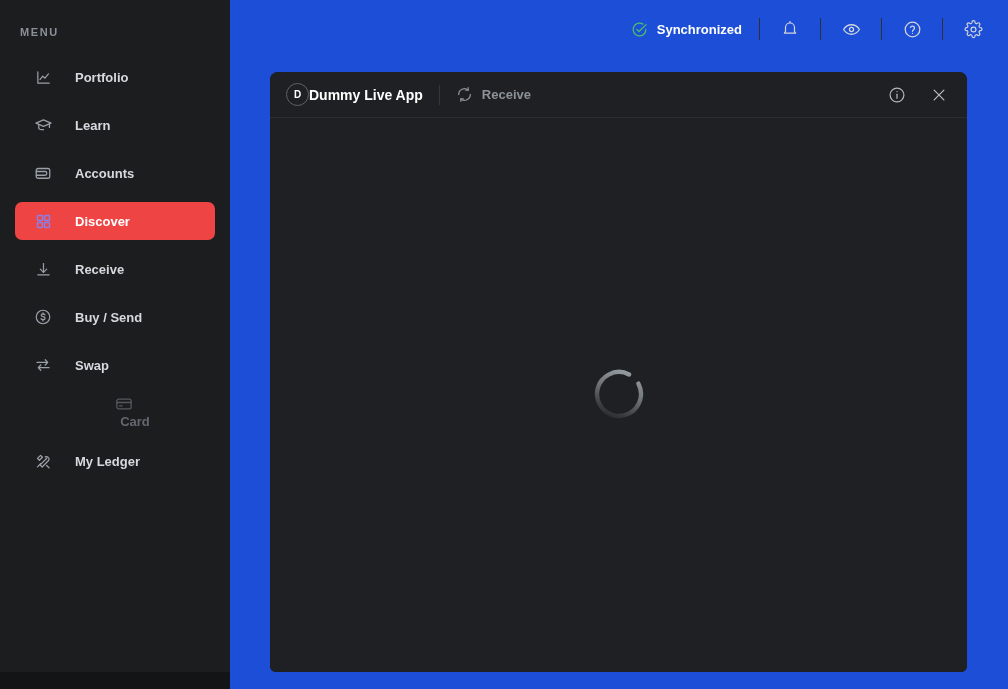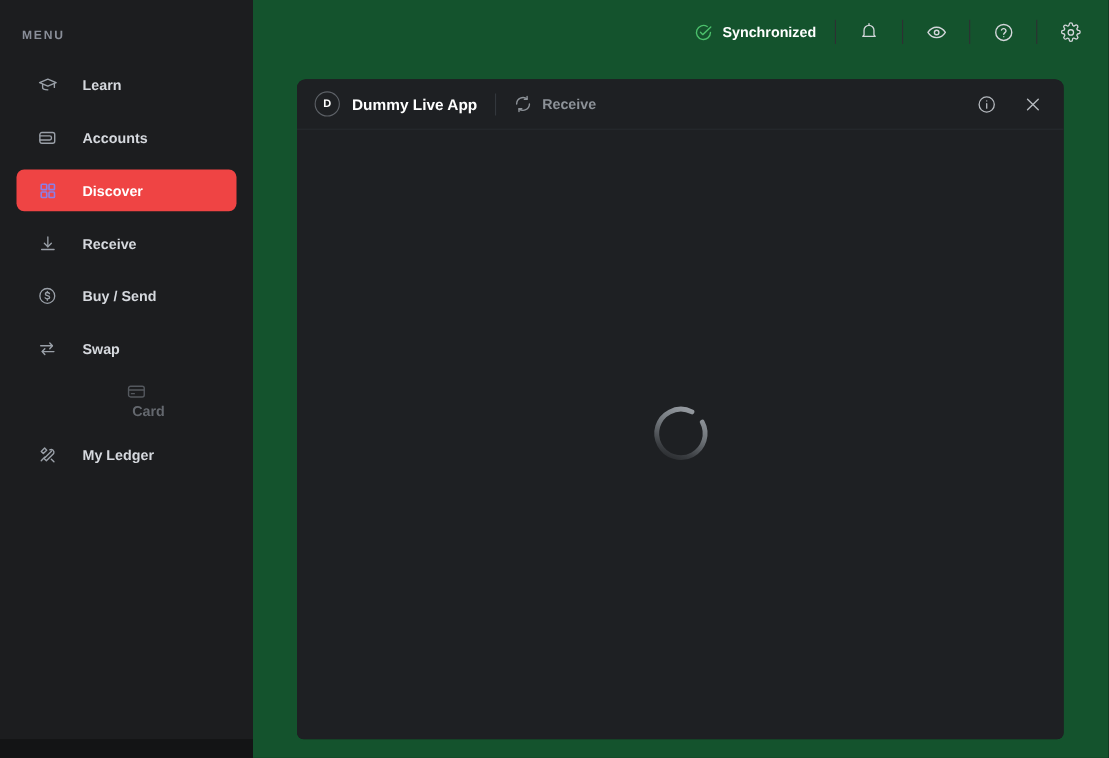--- a/index.html
+++ b/index.html
@@ -88,21 +88,21 @@
   .nav-item.disabled .nav-icon { color: #54585e; }
   .nav-item.disabled .nav-text { color: #64686e; }
 
   
   #main {
     position: absolute;
     left: 230px;
     top: 0;
     width: 778px;
     height: 689px;
-    background: #14532d;
+    background: #1d4ed8;
   }
 
   
   #topbar {
     position: absolute;
     right: 0;
     top: 0;
     height: 58px;
     display: flex;
     align-items: center;
@@ -172,21 +172,20 @@
     display: flex;
     align-items: center;
     justify-content: center;
     font-size: 10px;
     font-weight: bold;
     color: #ffffff;
     flex: 0 0 23px;
   }
 
   .app-title {
-    margin-left: 11px;
     font-size: 14px;
     font-weight: bold;
     color: #ffffff;
     white-space: nowrap;
   }
 
   .header-div {
     width: 1px;
     height: 20px;
     background: #33373c;
@@ -247,20 +246,29 @@
 </style>
 </head>
 <body>
 
 <div id="app">
 
   <nav id="sidebar">
     <div class="menu-label">MENU</div>
     <ul class="nav-list">
 
+      <li class="nav-item">
+        <span class="nav-icon">
+          <svg width="17" height="17" viewBox="0 0 24 24" fill="none" stroke="currentColor" stroke-width="1.7" stroke-linecap="round" stroke-linejoin="round">
+            <path d="M4 4v16h16"></path>
+              <path d="M7 15l4-5 3 3 5-6"></path>
+          </svg>
+        </span>
+        <span class="nav-text">Portfolio</span>
+      </li>
 
 
       <li class="nav-item">
         <span class="nav-icon">
           <svg width="19" height="19" viewBox="0 0 24 24" fill="none" stroke="currentColor" stroke-width="1.6" stroke-linecap="round" stroke-linejoin="round">
             <path d="M2.5 9L12 5l9.5 4L12 13 2.5 9z"></path>
             <path d="M6 11v4c0 1.2 2.7 2.3 6 2.3"></path>
             <path d="M19.5 10v4.5"></path>
           </svg>
         </span>

